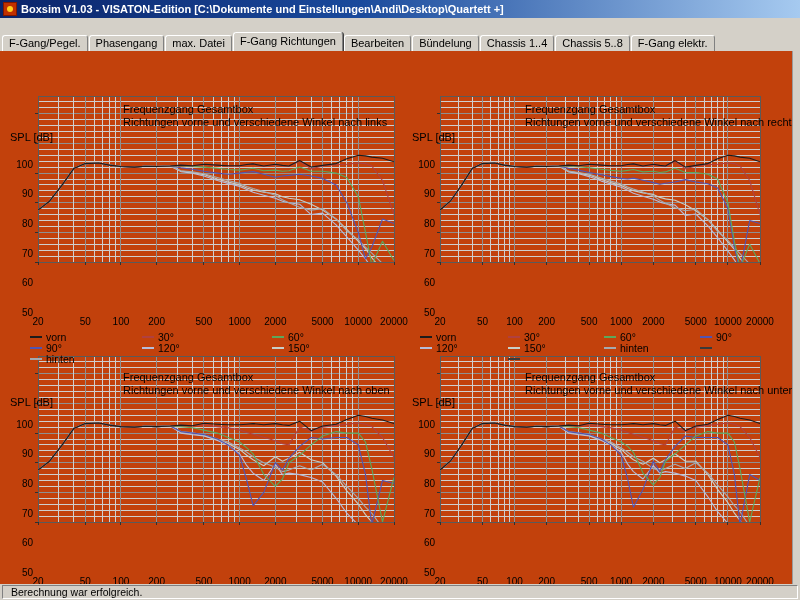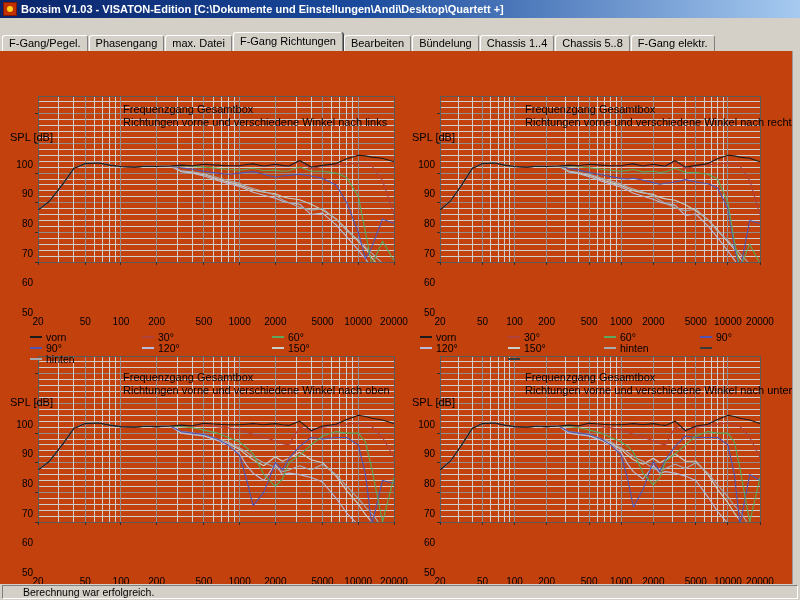--- a/index.html
+++ b/index.html
@@ -40,21 +40,21 @@
   .axis-label{position:absolute;font-size:11px;color:#000;white-space:nowrap;}
   .tick-x{position:absolute;font-size:10px;color:#000;transform:translateX(-50%);white-space:nowrap;}
   .tick-y{position:absolute;font-size:10px;color:#000;width:26px;text-align:right;}
   .legend-swatch{position:absolute;width:12px;height:2px;}
   .legend-label{position:absolute;font-size:10.5px;color:#000;white-space:nowrap;}
 
   
   .statusbar{position:absolute;left:0;top:584px;width:800px;height:16px;background:#d4d0c8;
     box-sizing:border-box;padding:1px 2px;}
   .status-inner{height:12px;border:1px solid;border-color:#808080 #ffffff #ffffff #808080;
-    font-size:10.5px;color:#000;padding:0 20px;line-height:12px;}
+    font-size:10.5px;color:#000;padding:0 8px;line-height:12px;}
 </style>
 </head>
 <body>
 
 <div class="window">
 
   <div class="titlebar">
     <span class="app-icon"></span>
     <span class="title-text">Boxsim V1.03 - VISATON-Edition [C:\Dokumente und Einstellungen\Andi\Desktop\Quartett +]</span>
   </div>

